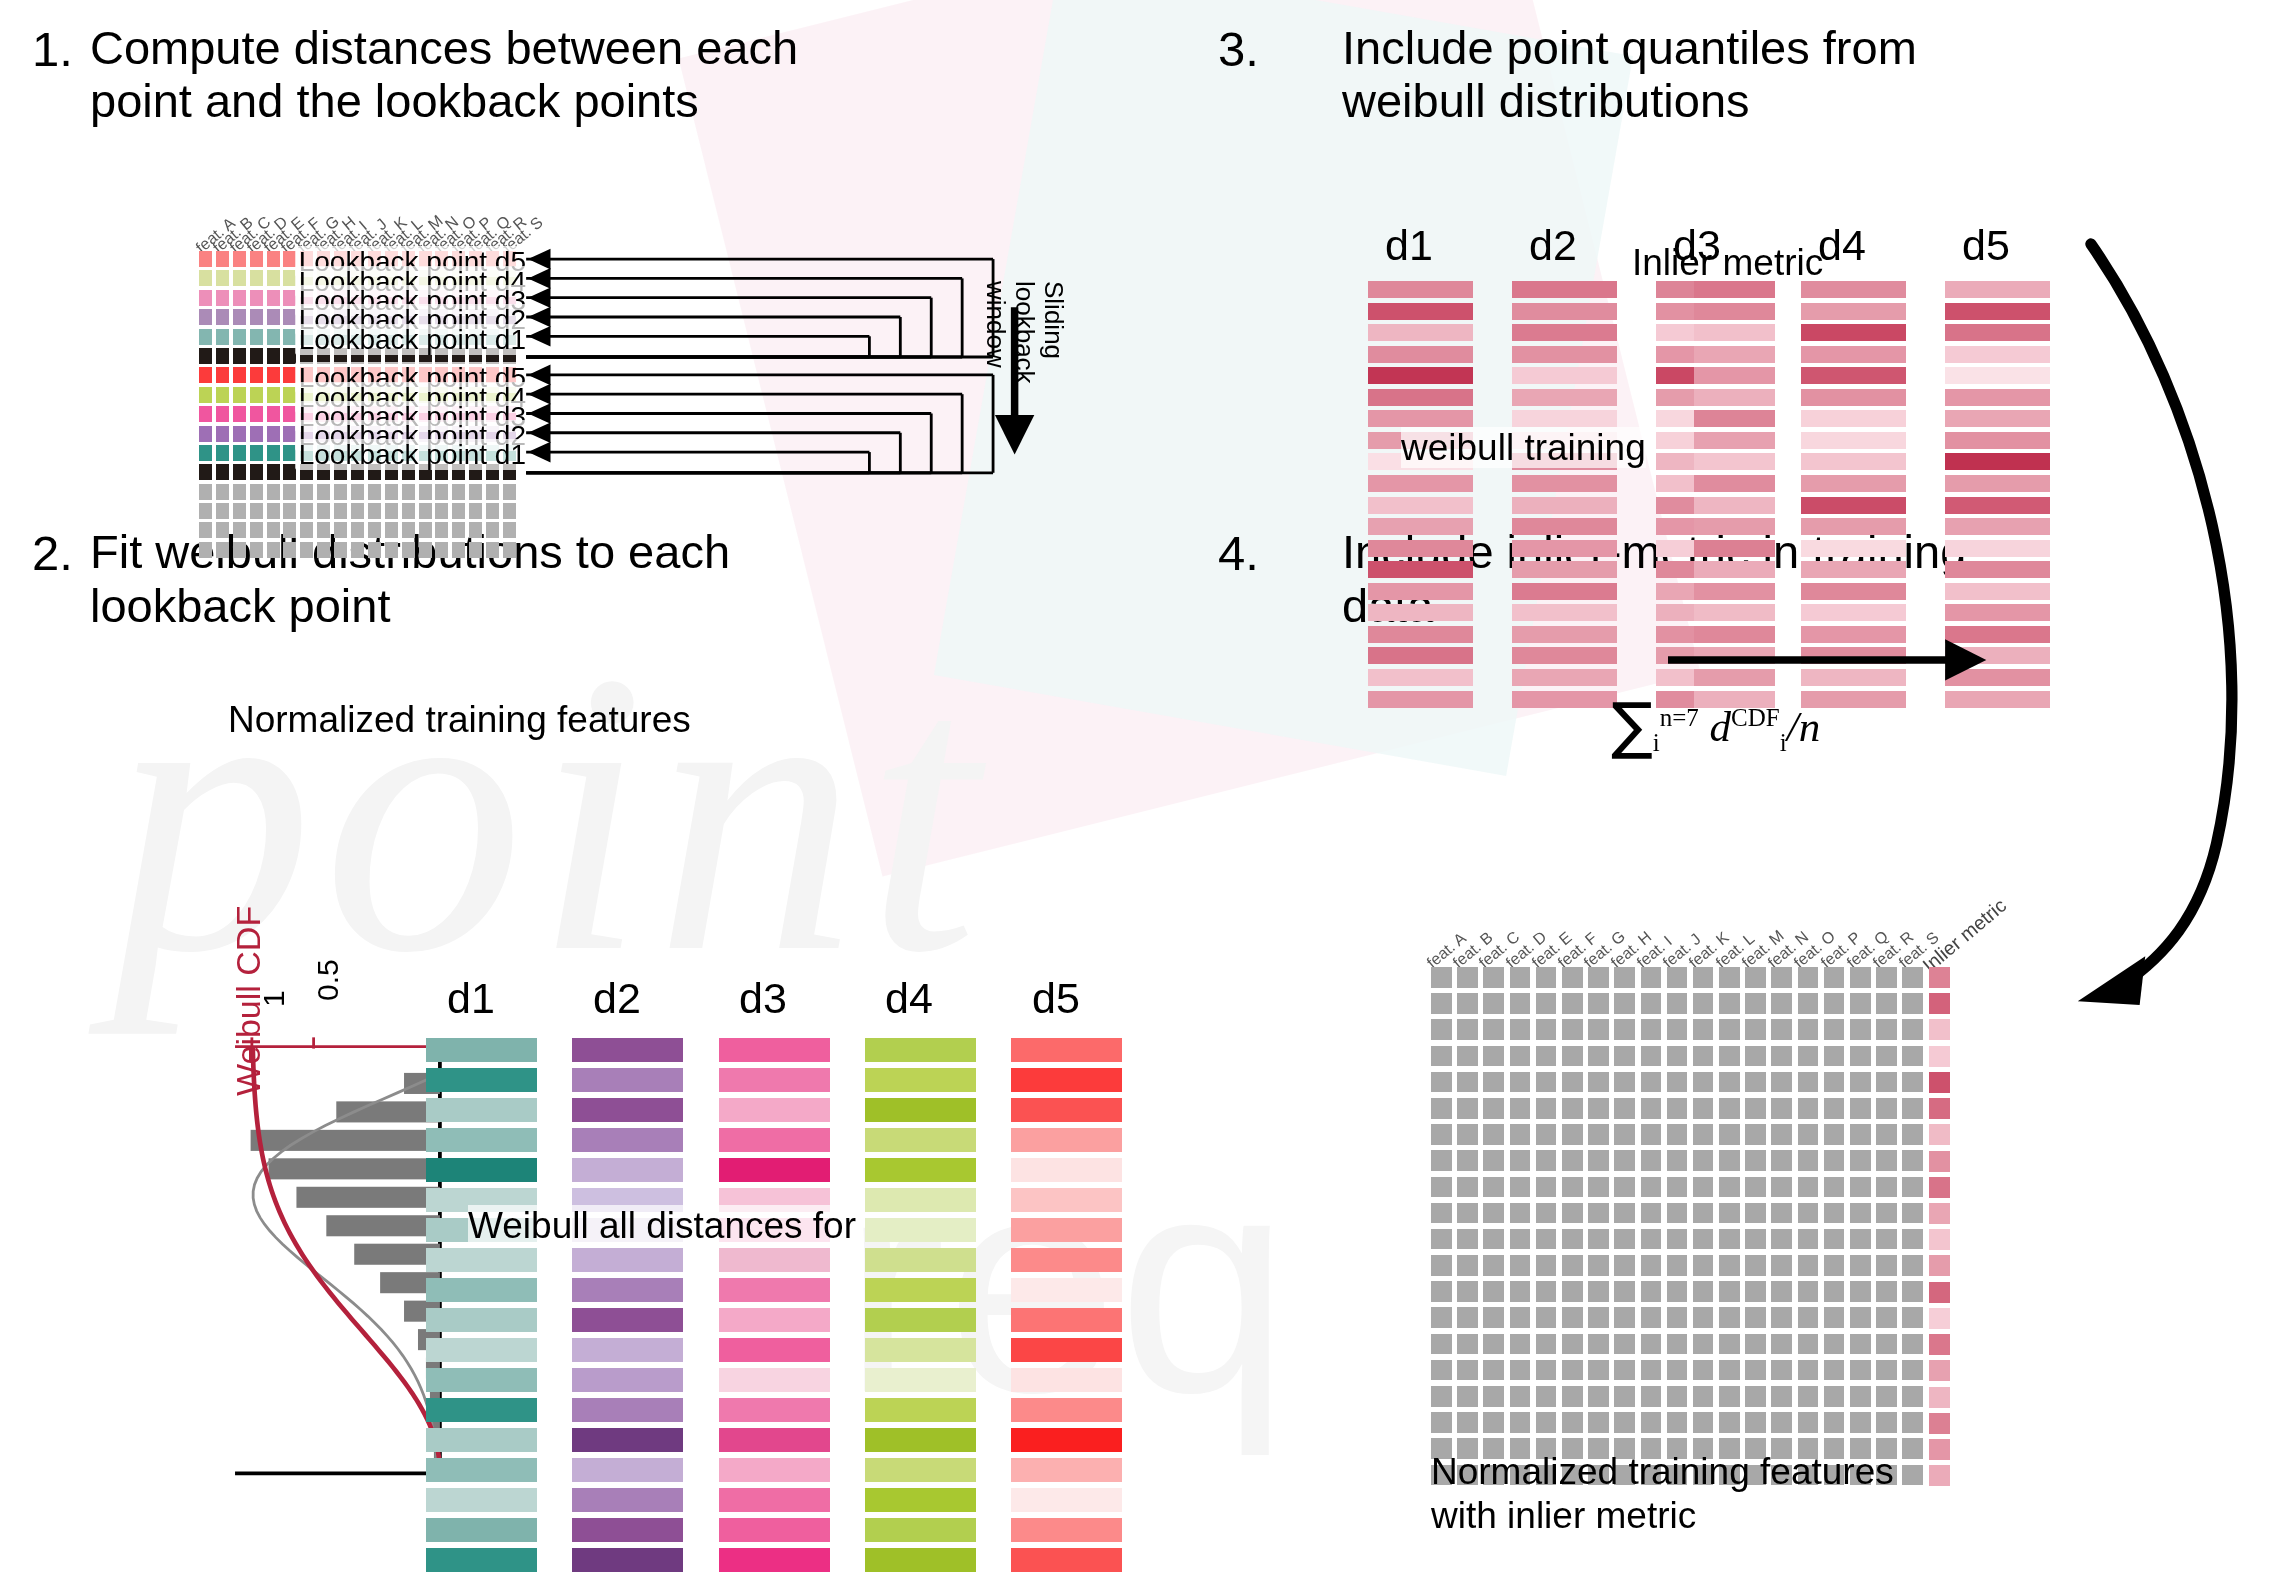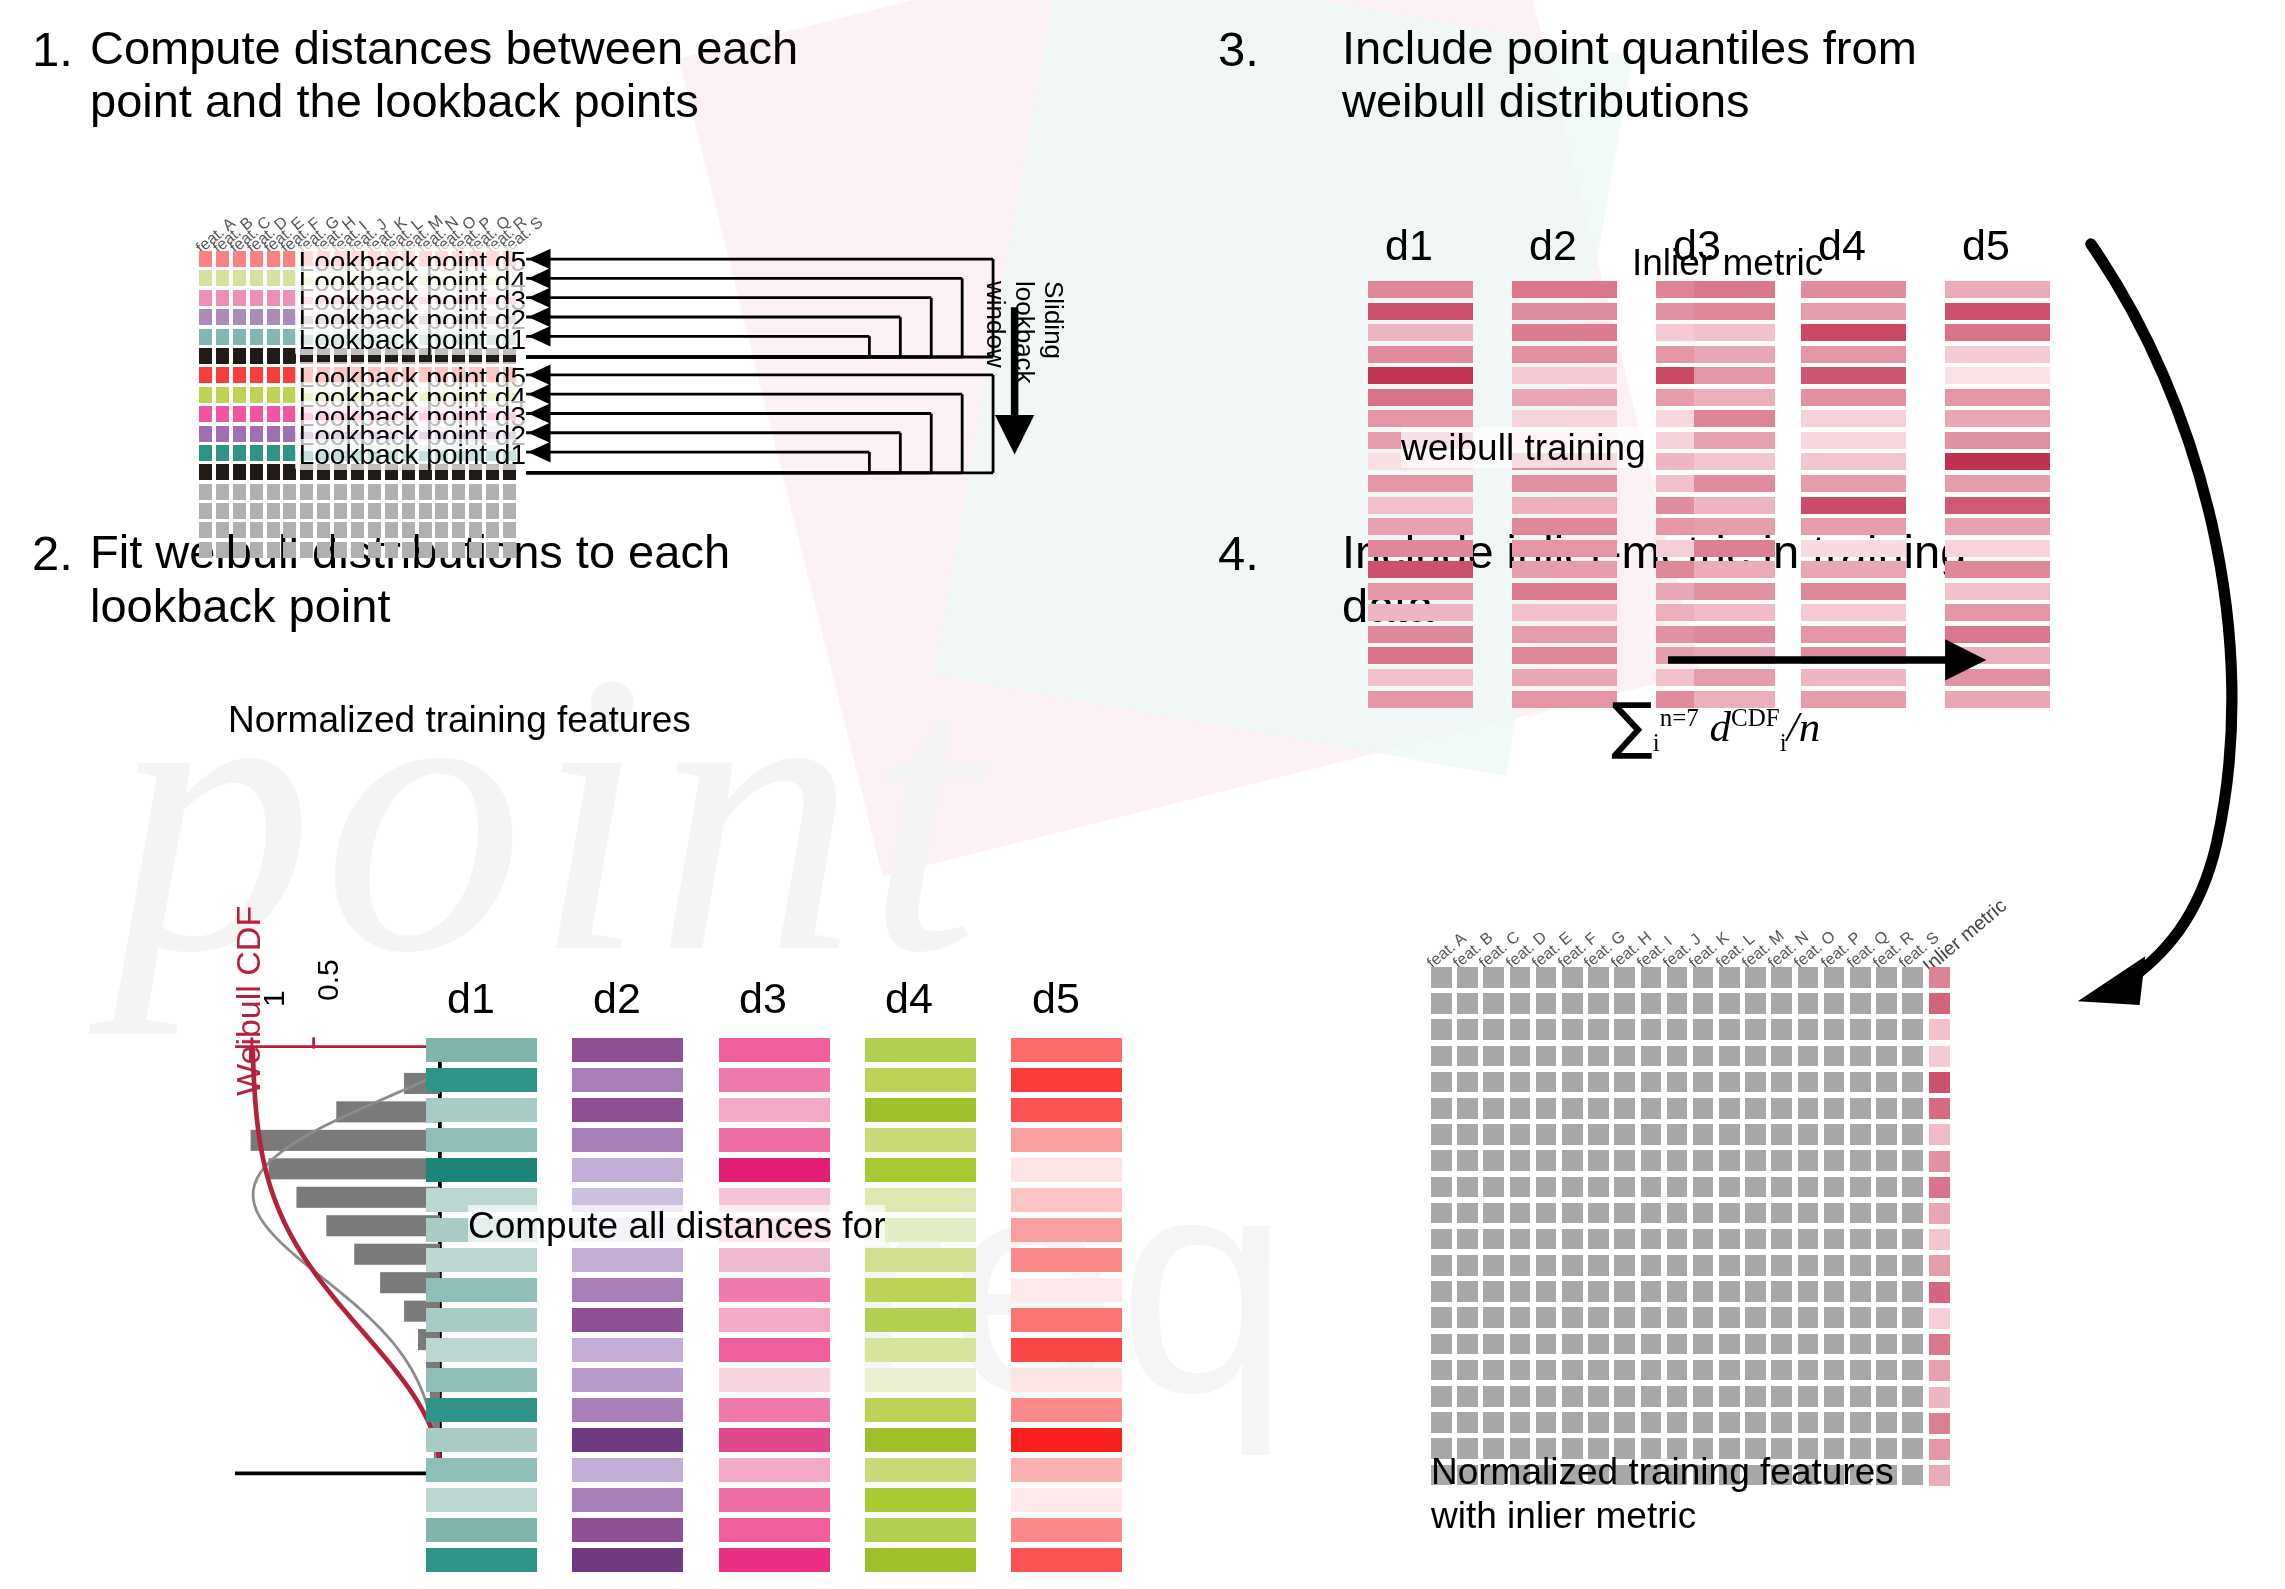--- a/index.html
+++ b/index.html
@@ -716,21 +716,21 @@
     <div style="position: absolute; left: 1011px; top: 1308px; width: 111px; height: 24px; background: rgb(252, 116, 116);"></div>
     <div style="position: absolute; left: 1011px; top: 1338px; width: 111px; height: 24px; background: rgb(251, 70, 70);"></div>
     <div style="position: absolute; left: 1011px; top: 1368px; width: 111px; height: 24px; background: rgb(253, 227, 227);"></div>
     <div style="position: absolute; left: 1011px; top: 1398px; width: 111px; height: 24px; background: rgb(252, 138, 138);"></div>
     <div style="position: absolute; left: 1011px; top: 1428px; width: 111px; height: 24px; background: rgb(250, 31, 31);"></div>
     <div style="position: absolute; left: 1011px; top: 1458px; width: 111px; height: 24px; background: rgb(252, 176, 176);"></div>
     <div style="position: absolute; left: 1011px; top: 1488px; width: 111px; height: 24px; background: rgb(253, 233, 233);"></div>
     <div style="position: absolute; left: 1011px; top: 1518px; width: 111px; height: 24px; background: rgb(252, 138, 138);"></div>
     <div style="position: absolute; left: 1011px; top: 1548px; width: 111px; height: 24px; background: rgb(251, 82, 82);"></div>
   </div>
-<div class="overlay-label" id="p2-overlay" style="left:468px; top:1204px;"><div><span>Compute all distances for</span></div></div>
+<div class="overlay-label" id="p2-overlay" style="left:468px; top:1204px;"><div><span>Weibull all distances for</span></div></div>
 
 <div id="p3-dlabels">
     <div class="dlabel" style="left: 1385px; top: 221px;">d1</div>
     <div class="dlabel" style="left: 1529px; top: 221px;">d2</div>
     <div class="dlabel" style="left: 1673px; top: 221px;">d3</div>
     <div class="dlabel" style="left: 1818px; top: 221px;">d4</div>
     <div class="dlabel" style="left: 1962px; top: 221px;">d5</div>
   </div>
 <div id="p3-cols">
     <div style="position: absolute; left: 1368px; top: 281px; width: 105px; height: 17px; background: rgb(223, 136, 154);"></div>

